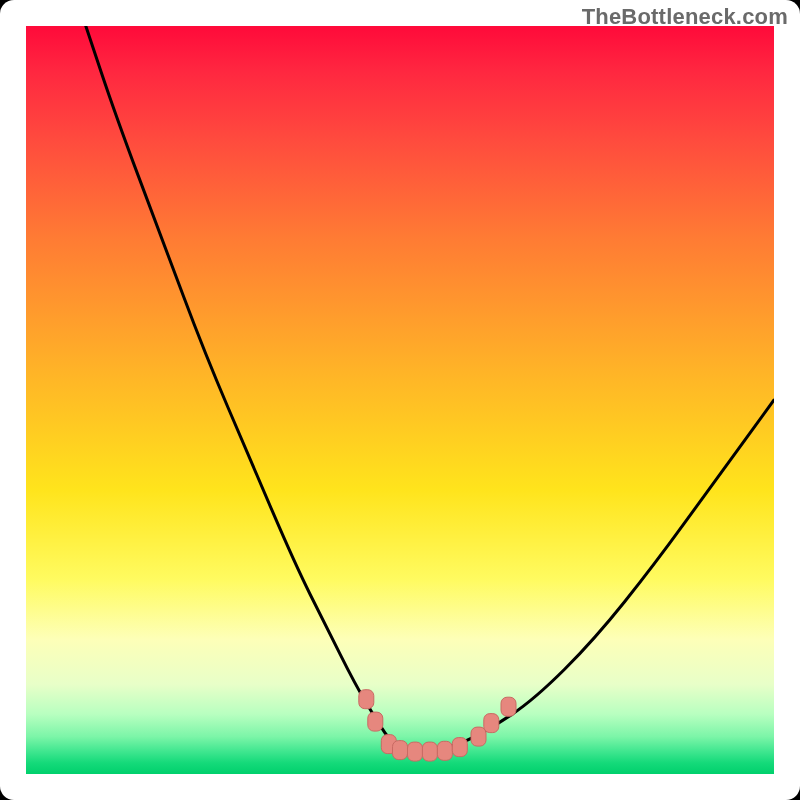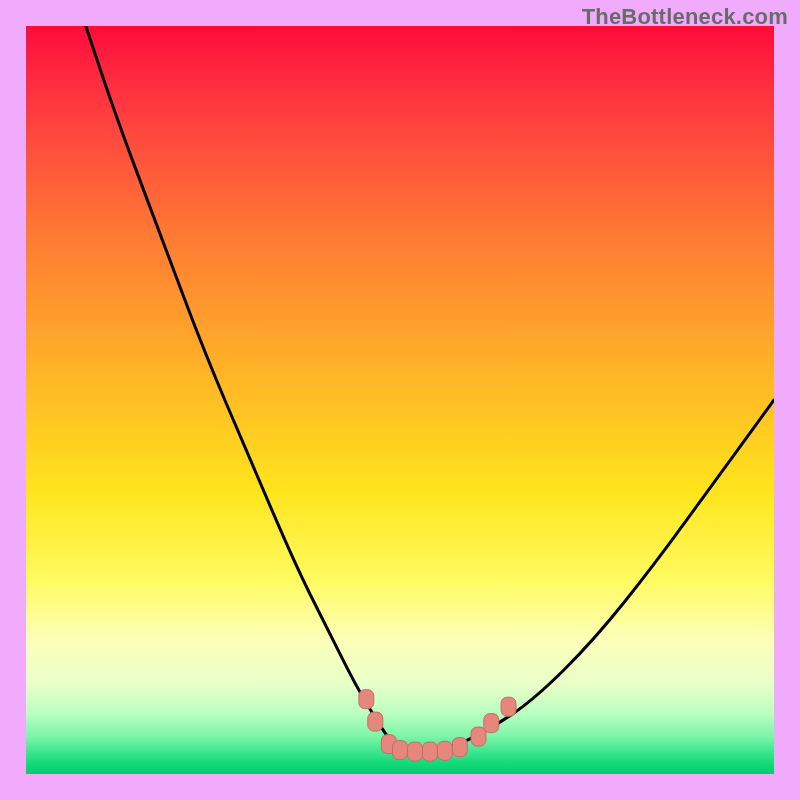--- a/index.html
+++ b/index.html
@@ -9,21 +9,22 @@
     height: 800px;
     background: #000;
     overflow: hidden;
   }
   .frame {
     position: absolute;
     left: 0;
     top: 0;
     width: 800px;
     height: 800px;
-    background: #f0abfc;
+    background: #ffffff;
+    border-radius: 14px;
   }
   .plot {
     position: absolute;
     left: 26px;
     top: 26px;
     width: 748px;
     height: 748px;
     
     background: linear-gradient(to bottom,
       #ff0a3a 0%,

